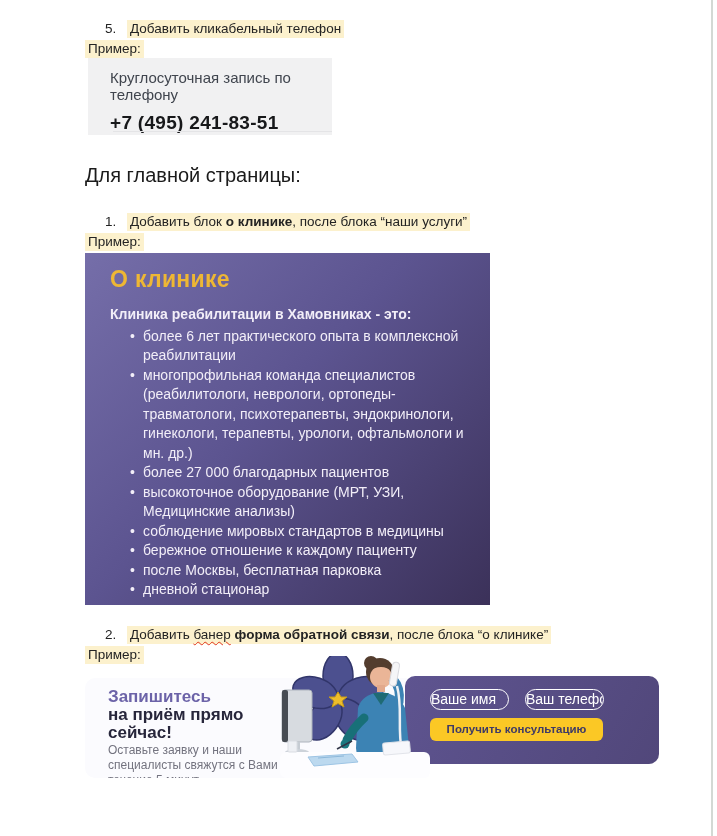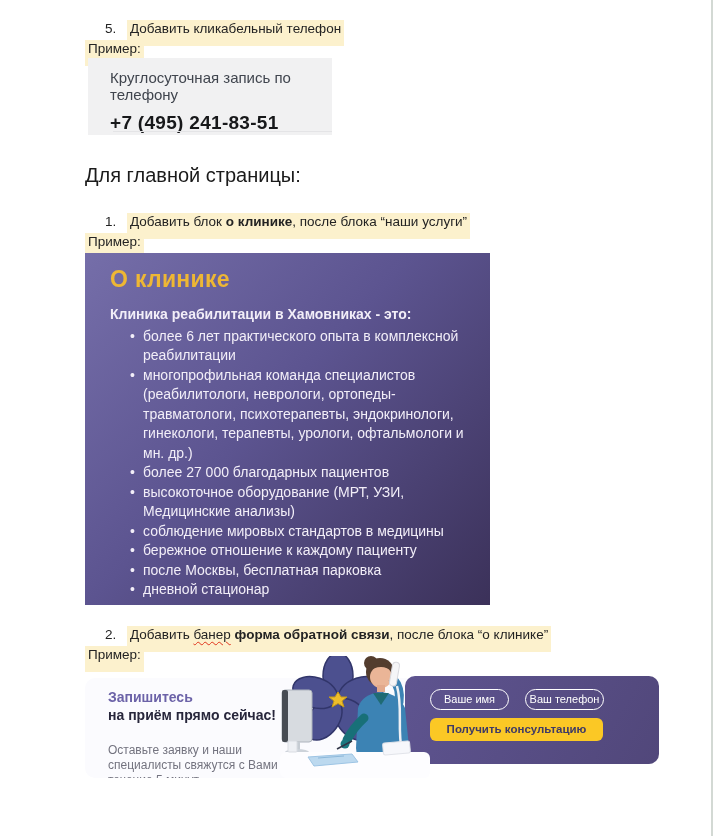--- a/index.html
+++ b/index.html
@@ -3,21 +3,21 @@
 <meta charset="utf-8">
 <style>
   html,body{margin:0;padding:0;background:#ffffff;}
   #screen{
     position:relative;width:717px;height:836px;background:#ffffff;overflow:hidden;
     font-family:"Liberation Sans","DejaVu Sans",sans-serif;color:#222;
   }
   
   .doc-item{position:absolute;font-size:13.5px;line-height:18px;color:#232323;white-space:nowrap;}
   .doc-item .num{display:inline-block;min-width:12px;margin-right:10px;}
-  .hl{background:#fcf1cd;padding:1px 3px 10px 3px;}
+  .hl{background:#fcf1cd;padding:1px 3px 2px 3px;}
   .example-label{position:absolute;font-size:13.5px;line-height:18px;color:#232323;}
   .bold{font-weight:700;}
   .misspell{
     text-decoration-line:underline;text-decoration-style:wavy;
     text-decoration-color:#e0351c;text-decoration-thickness:1px;text-underline-offset:2px;
   }
   .section-heading{position:absolute;font-size:20px;line-height:26px;font-weight:400;color:#1b1b1b;}
 
   
   .phone-card{
@@ -40,28 +40,28 @@
   .clinic li{position:relative;padding-left:13px;font-size:14px;line-height:19.5px;}
   .clinic li::before{content:"\2022";position:absolute;left:0;top:0;}
 
   
   .banner{position:absolute;left:85px;top:656px;width:574px;height:122px;overflow:hidden;}
   .banner-white{position:absolute;left:0;top:22px;width:330px;height:100px;background:#fbfbfe;border-radius:10px;}
   .banner-purple{
     position:absolute;left:320px;top:20px;width:254px;height:88px;border-radius:10px;
     background:linear-gradient(120deg,#5e5490 0%,#51477a 100%);
   }
-  .banner-title{position:absolute;left:23px;top:32px;width:172px;font-size:14px;line-height:18px;font-weight:700;}
+  .banner-title{position:absolute;left:23px;top:32px;width:172px;font-size:17px;line-height:18px;font-weight:700;}
   .banner-title .accent{color:#6c63a8;display:block;}
   .banner-title .rest{color:#27263b;}
   .banner-sub{position:absolute;left:23px;top:87px;width:208px;font-size:12px;line-height:15px;color:#73737f;}
   .pill{
     position:absolute;top:33px;width:79px;height:21px;box-sizing:border-box;
-    border:1.5px solid #ffffff;border-radius:11px;color:#ffffff;font-size:11px;
-    line-height:18px;text-align:center;overflow:hidden;white-space:nowrap;background:transparent;
+    border:1.5px solid #ffffff;border-radius:11px;color:#ffffff;font-size:14px;
+    line-height:18px;text-align:left;overflow:hidden;white-space:nowrap;background:transparent;
   }
   .pill-name{left:345px;}
   .pill-phone{left:440px;}
   .cta{
     position:absolute;left:345px;top:62px;width:173px;height:23px;border:none;border-radius:6px;
     background:#fbc825;color:#3f3a66;font-size:11.5px;font-weight:700;line-height:23px;text-align:center;
     font-family:"Liberation Sans","DejaVu Sans",sans-serif;
   }
   .illustration{position:absolute;left:195px;top:0;}
 

